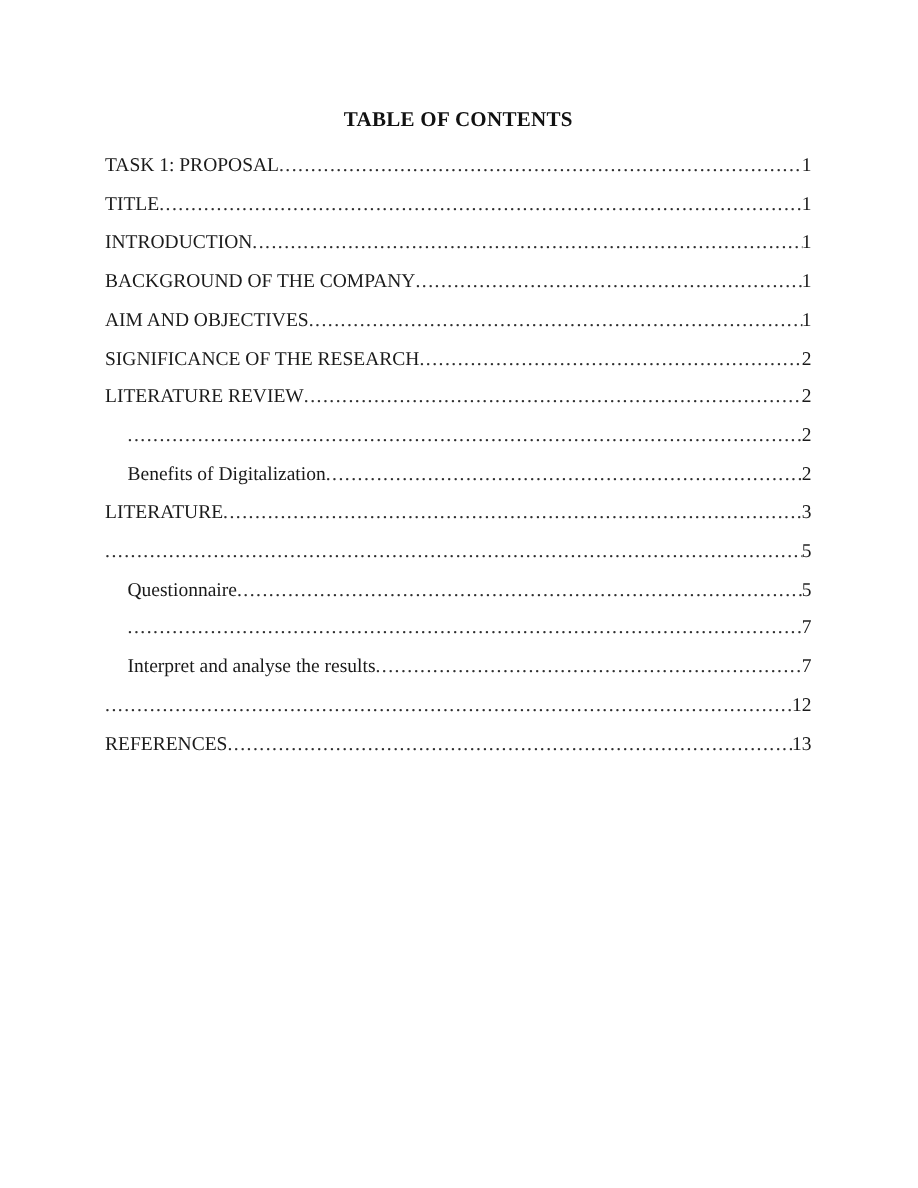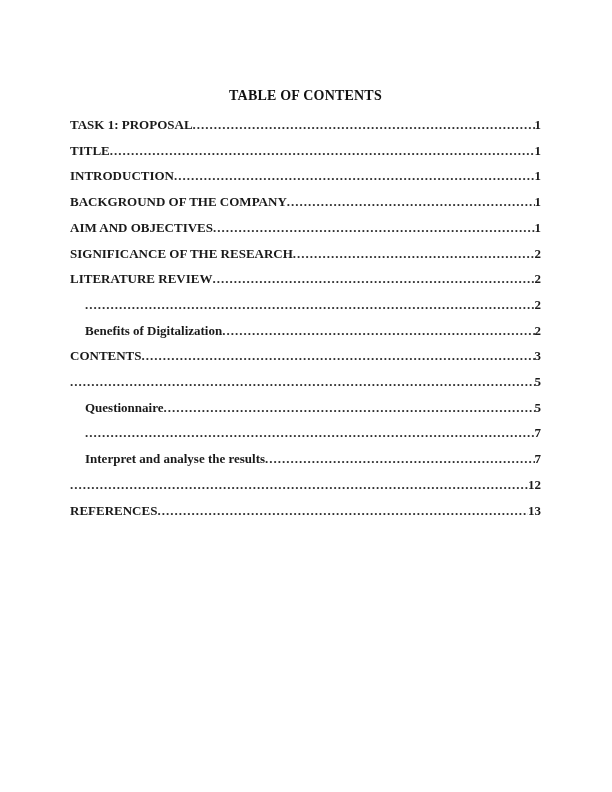--- a/index.html
+++ b/index.html
@@ -13,34 +13,33 @@
     height: 792px;
     background: #ffffff;
     overflow: hidden;
     font-family: "Liberation Serif", "DejaVu Serif", serif;
     color: #1a1a1a;
   }
   .content {
     position: absolute;
     left: 70px;
     right: 71px;
-    top: 88px;
+    top: 73px;
   }
   .doc-title {
     margin: 0 0 8px 0;
     text-align: center;
     font-size: 14px;
     font-weight: bold;
     letter-spacing: 0.2px;
     line-height: 16px;
     color: #111111;
   }
   .toc-list {
     margin-top: 4px;
-    font-weight: bold;
   }
   .toc-row {
     display: flex;
     align-items: baseline;
     line-height: 25.7px;
     font-size: 13px;
     white-space: nowrap;
   }
   .toc-row.toc-indent {
     padding-left: 15px;
@@ -111,21 +110,21 @@
         <div class="toc-row toc-indent">
           <span class="toc-dots"></span>
           <span class="toc-page">2</span>
         </div>
         <div class="toc-row toc-indent">
           <span class="toc-label">Benefits of Digitalization</span>
           <span class="toc-dots"></span>
           <span class="toc-page">2</span>
         </div>
         <div class="toc-row">
-          <span class="toc-label">CONTENTS</span>
+          <span class="toc-label">LITERATURE</span>
           <span class="toc-dots"></span>
           <span class="toc-page">3</span>
         </div>
         <div class="toc-row">
           <span class="toc-dots"></span>
           <span class="toc-page">5</span>
         </div>
         <div class="toc-row toc-indent">
           <span class="toc-label">Questionnaire</span>
           <span class="toc-dots"></span>

